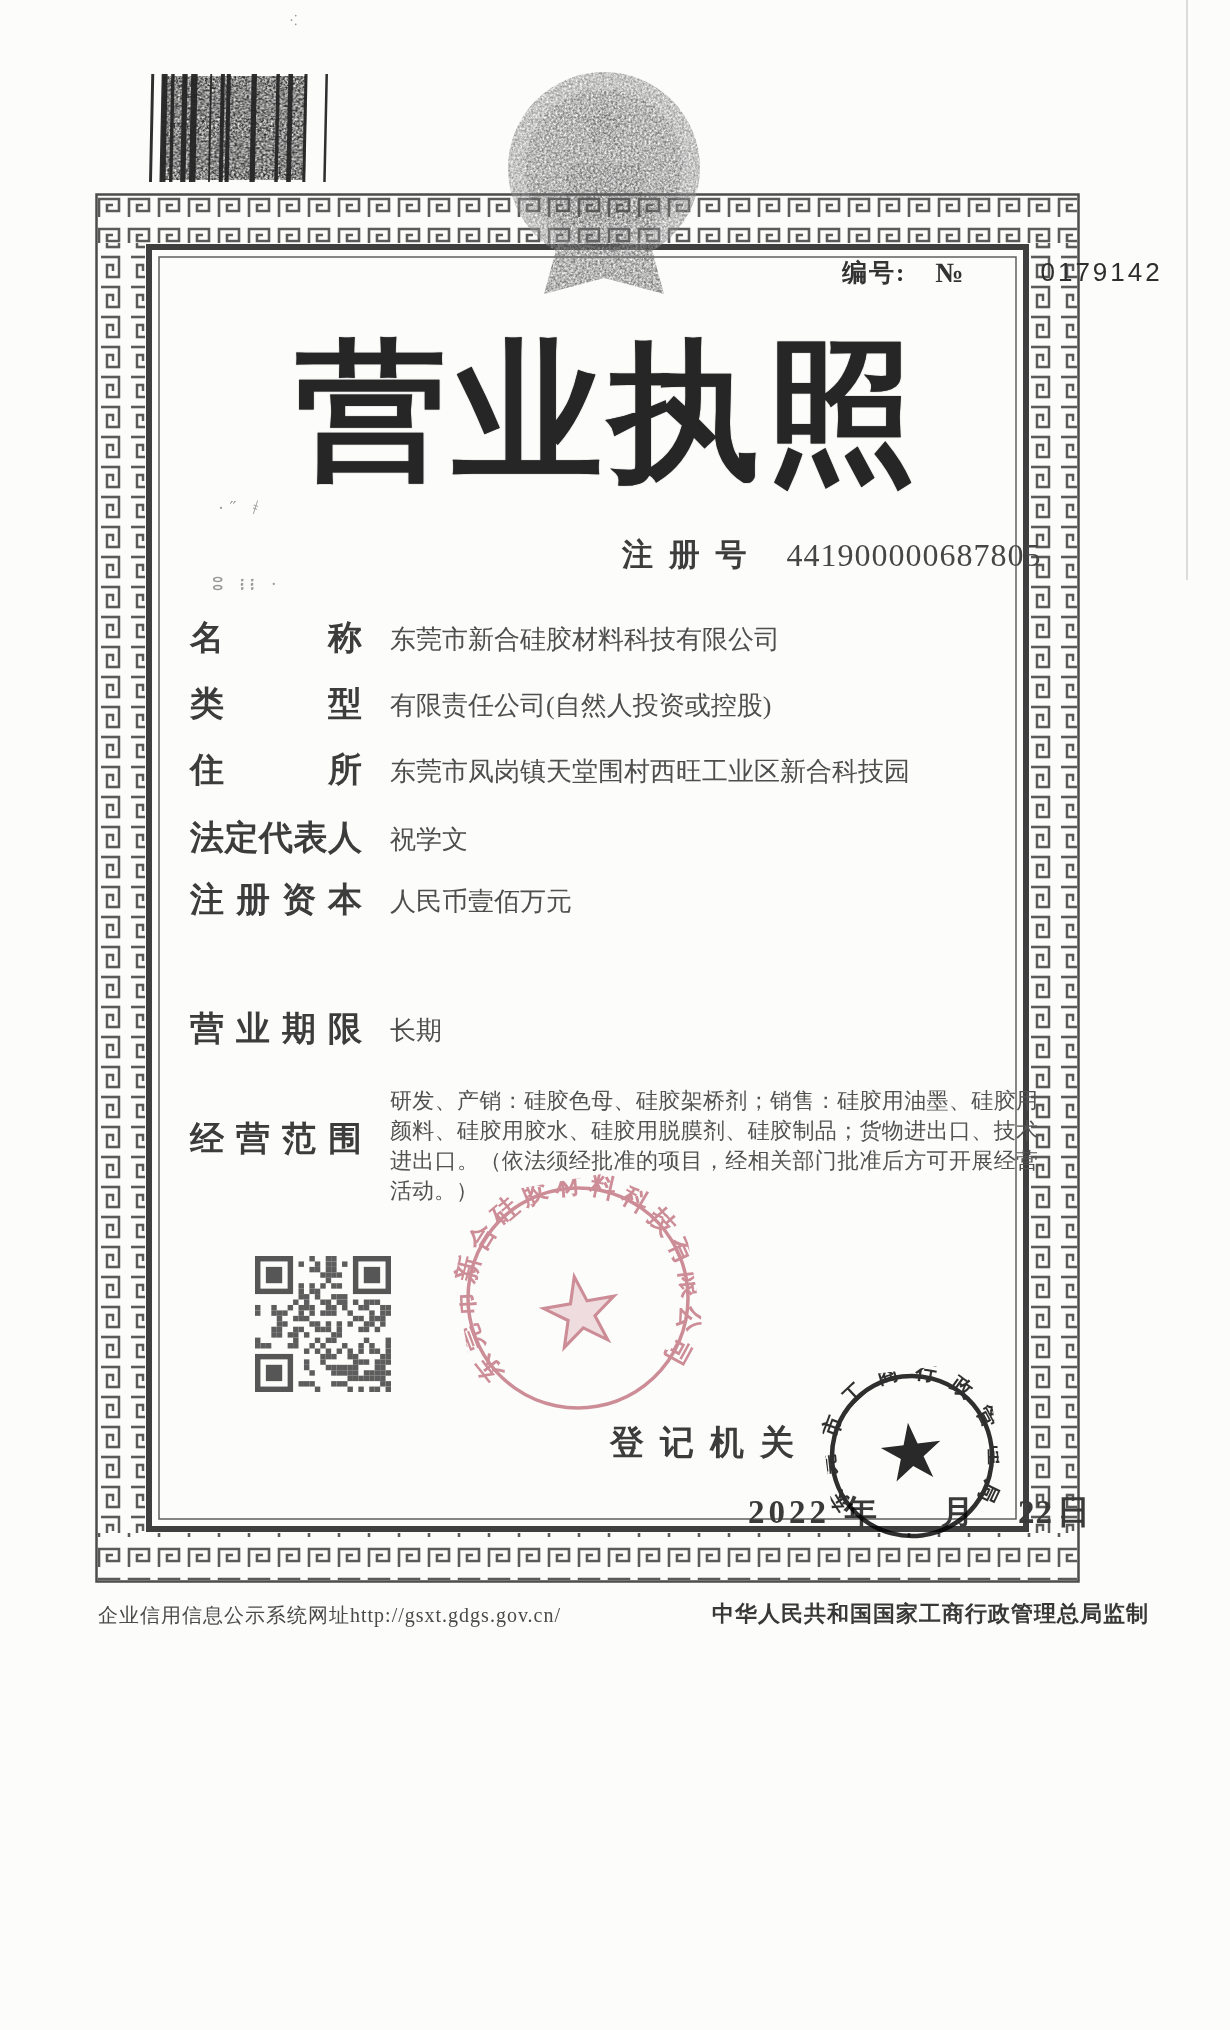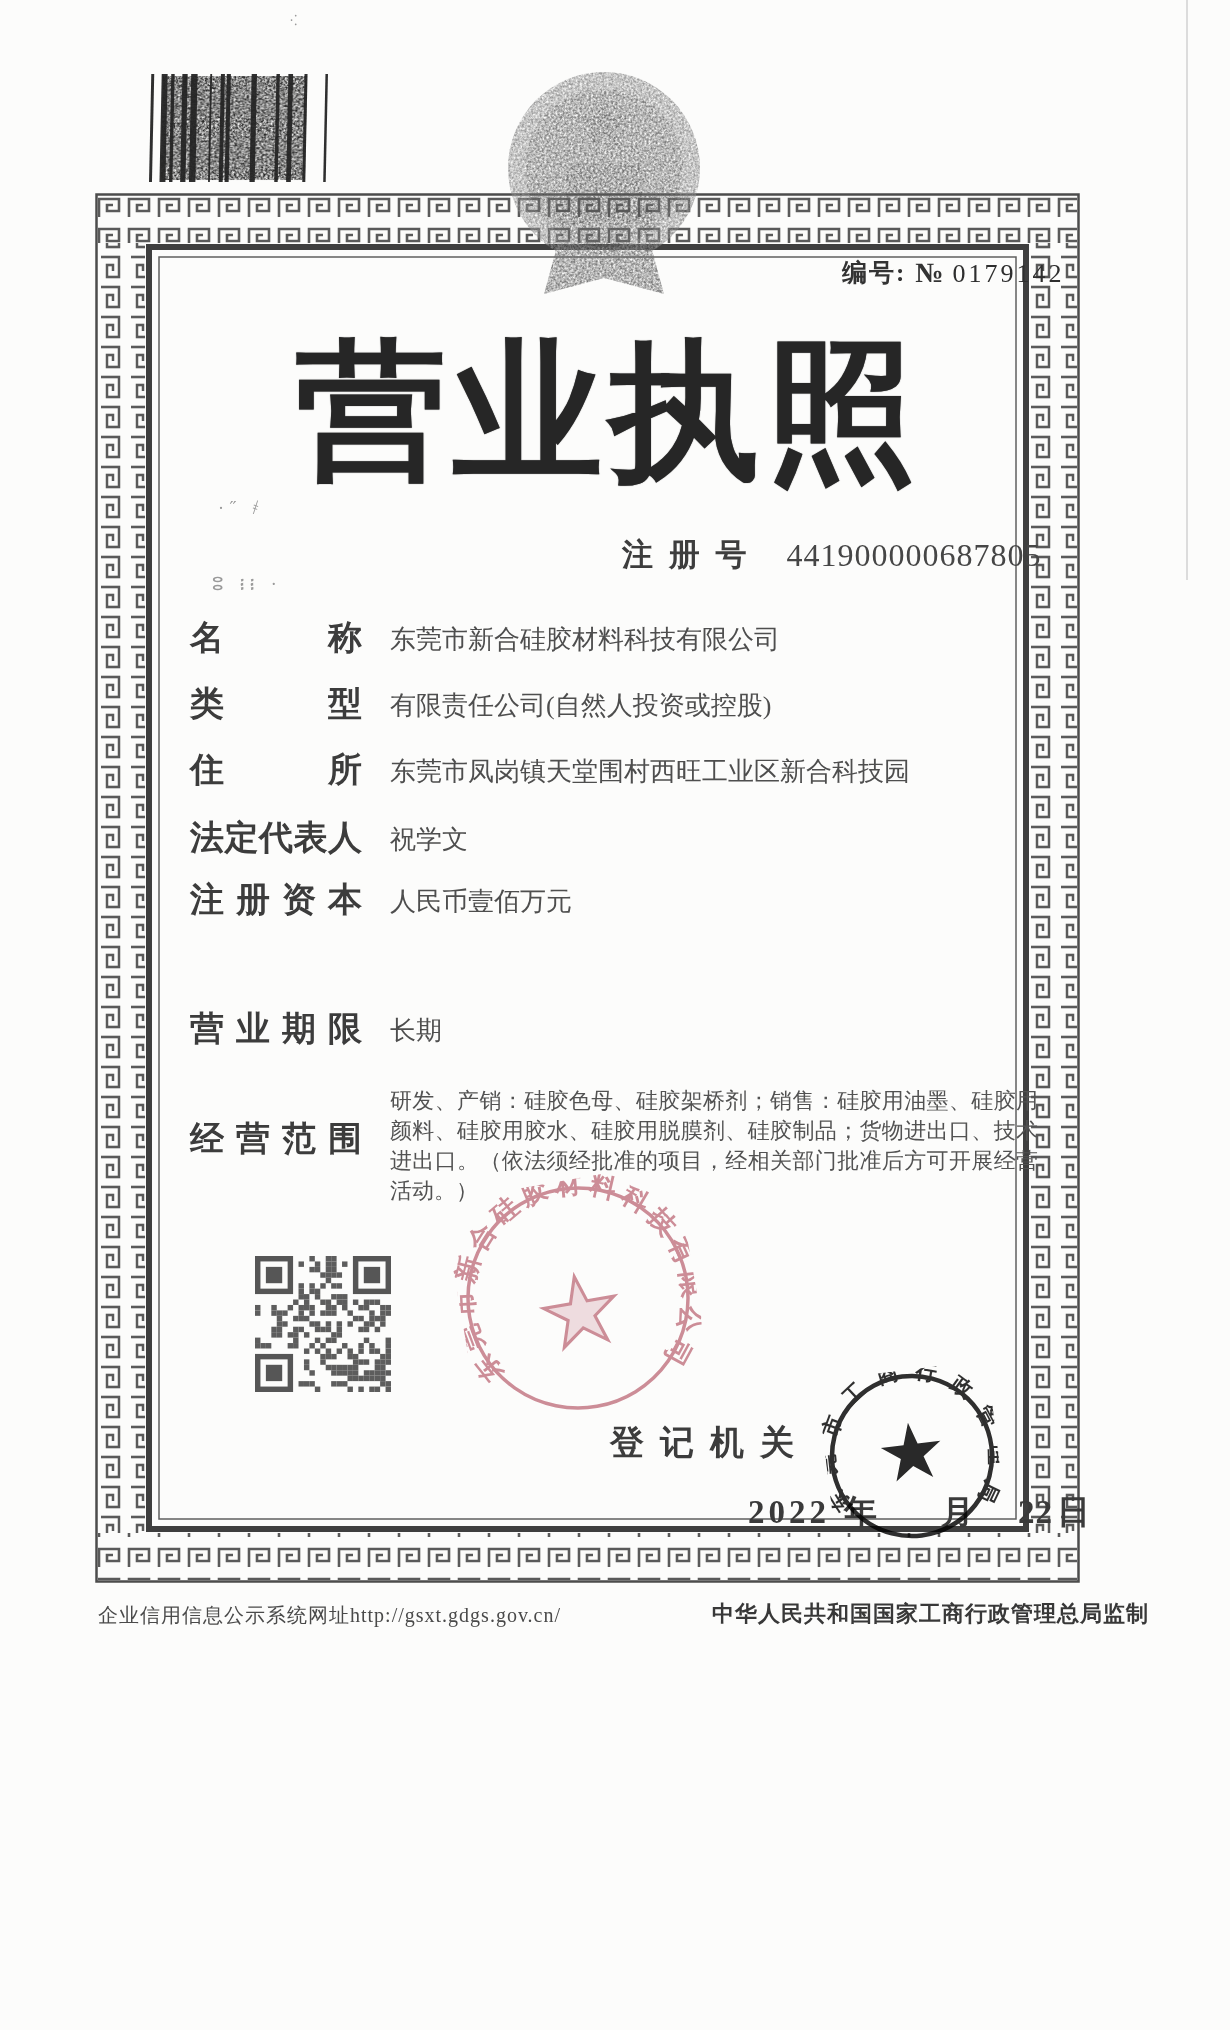--- a/index.html
+++ b/index.html
@@ -9,24 +9,24 @@
   
   .border-frame{position:absolute;left:95px;top:193px;width:985px;height:1390px;}
 
   
   .barcode{position:absolute;left:140px;top:72px;width:188px;height:112px;transform:skewX(-1.2deg);opacity:.92;}
 
   
   .emblem{position:absolute;left:498px;top:68px;width:212px;height:236px;opacity:.88;}
 
   
-  .serial{position:absolute;left:842px;top:256px;display:flex;gap:9px;align-items:flex-end;color:#333;}
+  .serial{position:absolute;left:842px;top:256px;display:flex;gap:29px;align-items:center;color:#333;}
   .serial .lbl{font-size:25px;font-weight:600;letter-spacing:2px;}
   .serial .no-sym{font-size:28px;font-weight:bold;}
-  .serial .num{font-size:26px;letter-spacing:3px;font-family:Liberation Serif, serif;color:#2e2e2e;}
+  .serial .num{font-size:26px;letter-spacing:3px;font-family:Liberation Sans, sans-serif;color:#2e2e2e;margin-left:48px;}
 
   
   .title{position:absolute;left:296px;top:336px;width:620px;display:flex;justify-content:space-between;
          font-family:"Liberation Sans",sans-serif;font-weight:bold;font-size:150px;line-height:1;color:#262626;
          text-shadow:0 0 1px #4a4a4a;}
 
   
   .regno{position:absolute;left:622px;top:534px;display:flex;align-items:center;color:#3d3d3d;}
   .regno .lbl{font-size:31px;font-weight:600;letter-spacing:4px;}
   .regno .val{margin-left:36px;font-size:32px;letter-spacing:1px;color:#464646;}

